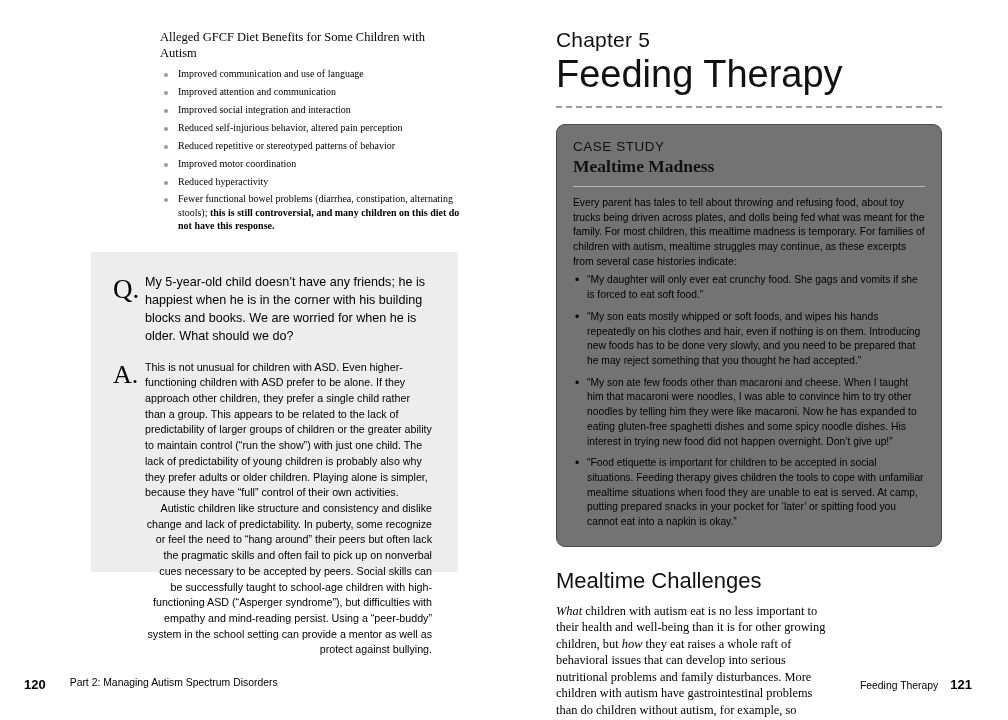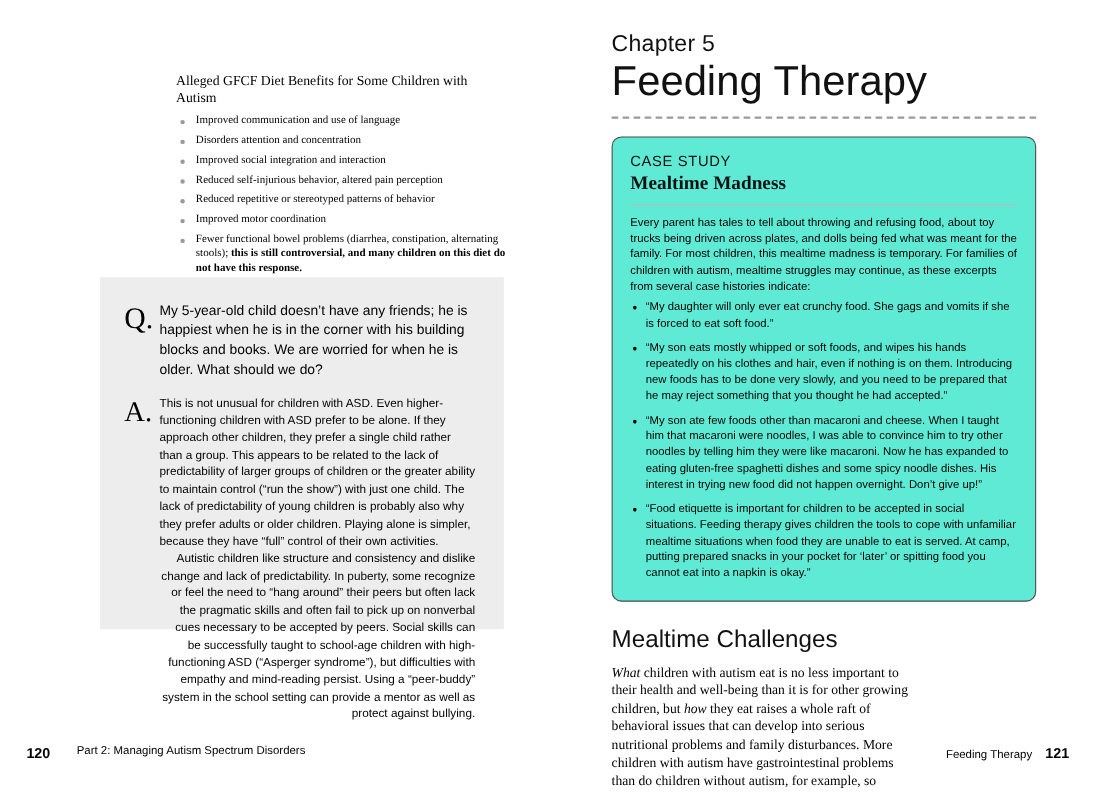--- a/index.html
+++ b/index.html
@@ -18,21 +18,20 @@
   .page { position: relative; height: 100%; }
   .page-left { width: 504px; }
   .page-right { width: 504px; }
 
   
   .left-col {
     position: absolute;
     left: 160px;
     top: 30px;
     width: 300px;
-    margin-top: 36px;
   }
   .list-heading {
     font-family: "Liberation Serif", serif;
     font-size: 12.5px;
     line-height: 1.25;
     font-weight: normal;
     color: #000;
     margin: 0 0 6px 0;
   }
   ul.bullets {
@@ -166,21 +165,21 @@
     width: 100%;
     height: 0;
     border-top: 2.5px dashed #9b9b9b;
     margin: 6px 0 16px 0;
   }
 
   
   .case-box {
     border: 1.4px solid #4a4a4a;
     border-radius: 9px;
-    background: #5eead4;
+    background: #737373;
     padding: 14px 16px 16px 16px;
     width: 100%;
   }
   .case-label {
     font-family: "Liberation Sans", sans-serif;
     font-size: 13.4px;
     letter-spacing: 0.6px;
     color: #111;
     margin: 0 0 2px 0;
   }
@@ -254,25 +253,26 @@
 <body>
 
 <div class="spread">
 
   <div class="page page-left">
 
     <div class="left-col">
       <div class="list-heading">Alleged GFCF Diet Benefits for Some Children with Autism</div>
       <ul class="bullets" id="gfcf-list">
           <li><span>Improved communication and use of language</span></li>
-          <li><span>Disorders attention and concentration</span></li>
+          <li><span>Improved attention and communication</span></li>
           <li><span>Improved social integration and interaction</span></li>
           <li><span>Reduced self-injurious behavior, altered pain perception</span></li>
           <li><span>Reduced repetitive or stereotyped patterns of behavior</span></li>
           <li><span>Improved motor coordination</span></li>
+          <li><span>Reduced hyperactivity</span></li>
           <li><span>Fewer functional bowel problems (diarrhea, constipation, alternating stools); </span><span class="bold-tail">this is still controversial, and many children on this diet do not have this response.</span></li>
         </ul>
     </div>
 
     <div class="qa-box">
       <div class="qa-inner">
         <div class="qa-q">
           <span class="q-glyph">Q.</span>
           <span class="qtext">My 5-year-old child doesn’t have any friends; he is happiest when he is in the corner with his building blocks and books. We are worried for when he is older. What should we do?</span>
         </div>

